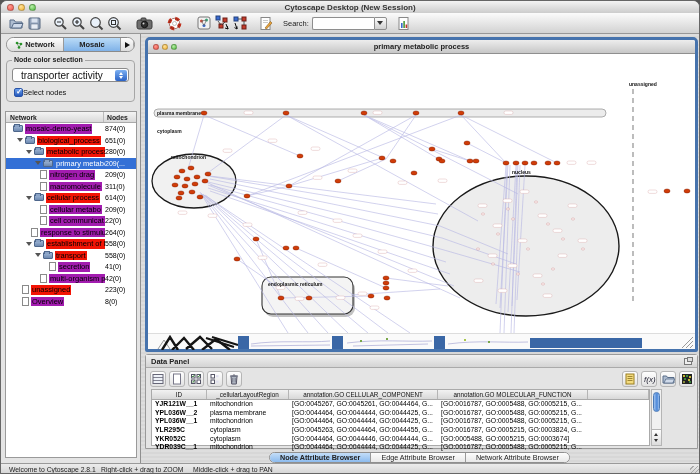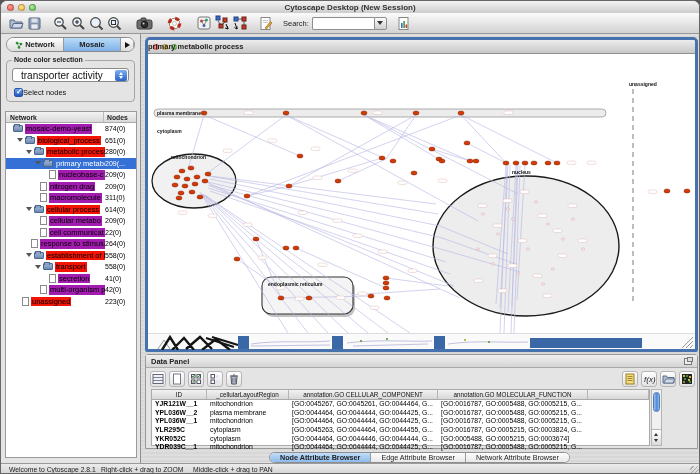--- a/index.html
+++ b/index.html
@@ -92,21 +92,21 @@
   .desktop { position:absolute; left:140px; top:0; width:560px; height:429px;
     background:repeating-linear-gradient(180deg,#dedede 0 2px,#d7d7d7 2px 4px); }
 
   
   .netframe { position:absolute; left:4px; top:3px; width:553px; height:315px;
     border:3px solid #4673ad; border-radius:5px 5px 2px 2px; background:#fff; }
   .nettitle { height:14px; background:linear-gradient(#ededed,#c7c7c7); border-bottom:1px solid #8f8f8f;
     display:flex; align-items:center; position:relative; border-radius:2px 2px 0 0; }
   .nettitle .tl { width:6px; height:6px; margin-left:3px; }
   .nettitle .tl.r { margin-left:5px; }
-  .ntext { position:absolute; left:0; right:0; text-align:left; font-size:7.5px; font-weight:bold; color:#222; }
+  .ntext { position:absolute; left:0; right:0; text-align:center; font-size:7.5px; font-weight:bold; color:#222; }
   .netcanvas { position:relative; width:547px; height:279px; background:#fff; overflow:hidden; }
   .rlabel { position:absolute; font-size:5px; font-weight:bold; color:#111; white-space:nowrap; }
   .netstrip { width:547px; height:16px; background:#fafafa; border-top:1px solid #ddd; }
 
   
   .dpanel { position:absolute; left:4px; top:320px; width:553px; height:95px;
     background:#e4e4e4; border:1px solid #9a9a9a; border-radius:3px 3px 0 0; }
   .dtools { position:absolute; left:4px; top:14px; height:19px; width:545px; display:flex; align-items:center; gap:3px; }
   .dbtn { width:16px; height:16px; border:1px solid #b5b5b5; border-radius:3px;
     background:linear-gradient(#fefefe,#e2e2e2); display:flex; align-items:center; justify-content:center; }
@@ -329,27 +329,20 @@
               <span class="tcount">280(0)</span>
             </div>
             <div class="trow sel">
               <span class="ind" style="width: 29px;"></span>
               <span class="arr"></span>
               <span class="ticon folder"></span>
               <span class="tlabel hl-none">primary metabo</span>
               <span class="tcount">209(...</span>
             </div>
             <div class="trow">
-              <span class="ind" style="width: 38px;"></span>
-              <span class="arr hid"></span>
-              <span class="ticon file"></span>
-              <span class="tlabel hl-green">nucleobase-c</span>
-              <span class="tcount">209(0)</span>
-            </div>
-            <div class="trow">
               <span class="ind" style="width: 29px;"></span>
               <span class="arr hid"></span>
               <span class="ticon file"></span>
               <span class="tlabel hl-green">nitrogen drag</span>
               <span class="tcount">209(0)</span>
             </div>
             <div class="trow">
               <span class="ind" style="width: 29px;"></span>
               <span class="arr hid"></span>
               <span class="ticon file"></span>
@@ -411,20 +404,27 @@
               <span class="ticon file"></span>
               <span class="tlabel hl-green">multi-organism pro</span>
               <span class="tcount">42(0)</span>
             </div>
             <div class="trow">
               <span class="ind" style="width: 11px;"></span>
               <span class="arr hid"></span>
               <span class="ticon file"></span>
               <span class="tlabel hl-red">unassigned</span>
               <span class="tcount">223(0)</span>
+            </div>
+            <div class="trow">
+              <span class="ind" style="width: 11px;"></span>
+              <span class="arr hid"></span>
+              <span class="ticon file"></span>
+              <span class="tlabel hl-green">Overview</span>
+              <span class="tcount">8(0)</span>
             </div>
           </div>
       </div>
     </div>
 
     <div class="desktop">
 
       <div class="netframe">
         <div class="nettitle">
           <span class="tl r"></span>

